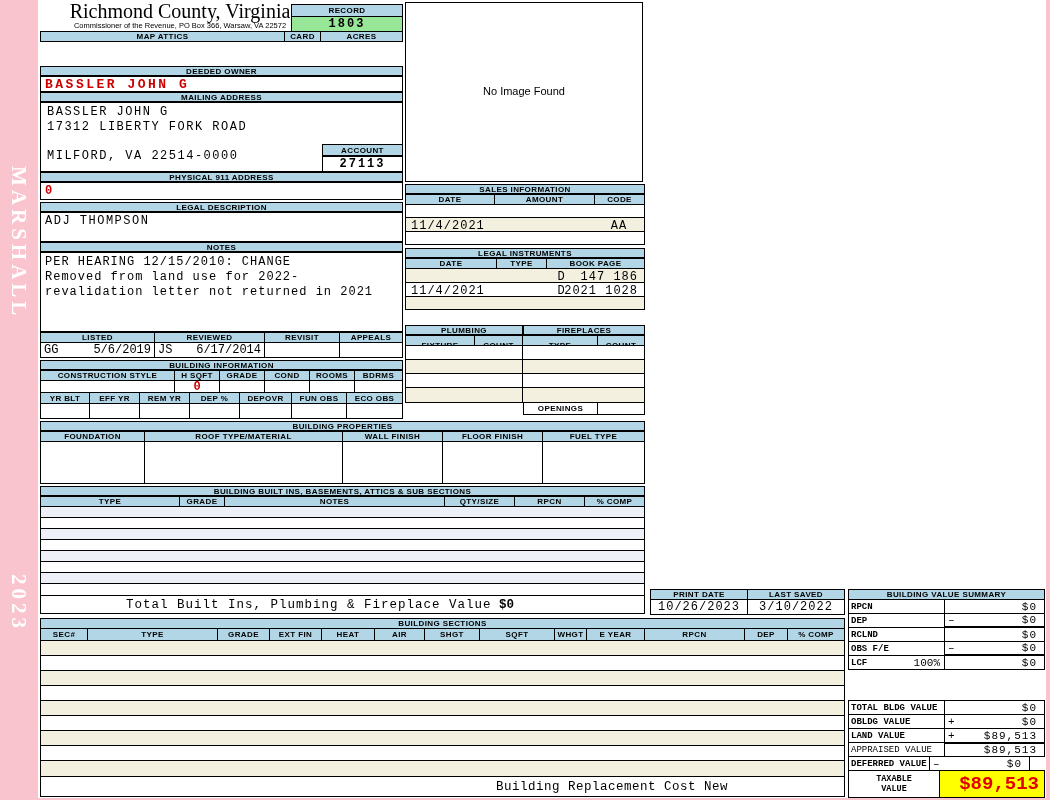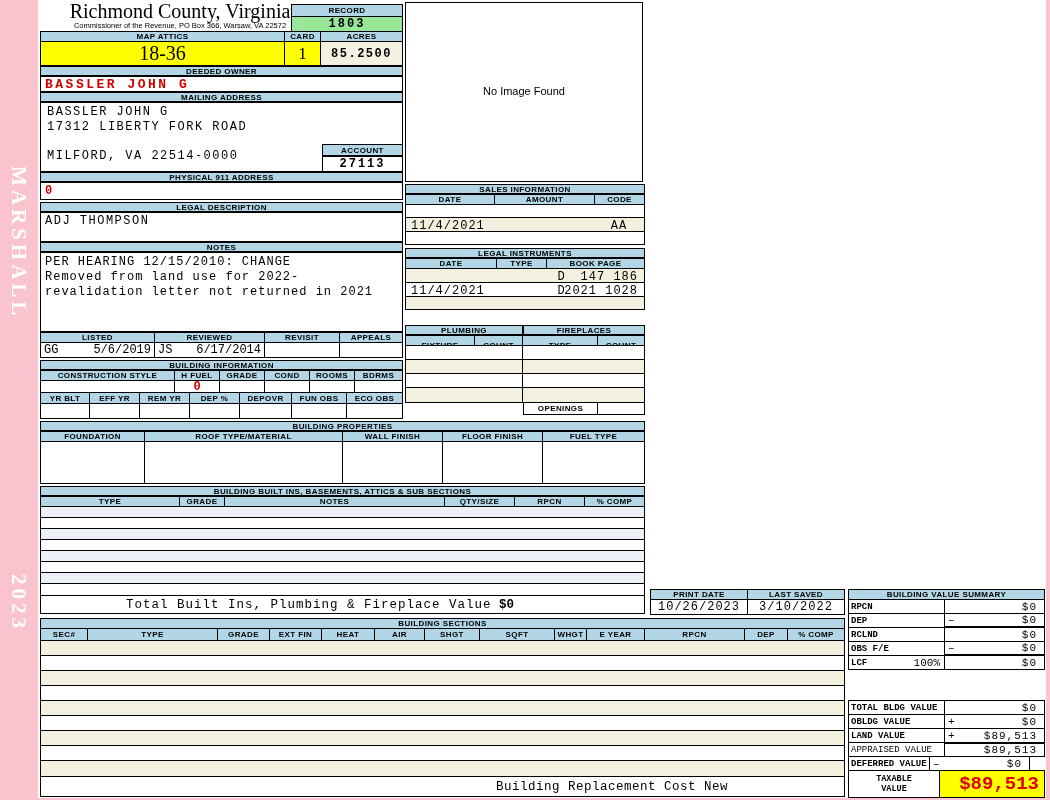--- a/index.html
+++ b/index.html
@@ -39,25 +39,20 @@
     <div class="abs" style="left:14px; top:21px; width:256px; height:9px; font-size:7.5px; text-align:center;">Commissioner of the Revenue, PO Box 366, Warsaw, VA 22572</div>
 
     <div class="h abs" style="left:253px; top:4px; width:112px; height:13px;">RECORD</div>
     <div class="box mono" style="left:253px; top:16px; width:112px; height:16px; background:#98E698; font-weight:bold; font-size:12px; letter-spacing:2px; text-align:center;">1803</div>
 
     <div class="cells" style="left:2px; top:31px; height:11px;">
       <div class="h" style="width:245px;">MAP ATTICS</div>
       <div class="h" style="width:36px;">CARD</div>
       <div class="h" style="width:82px;">ACRES</div>
     </div>
-    <div class="cells" style="left:2px; top:41px; height:25px;">
-      <div style="width:245px; background:#FFFF00; font-family:'Liberation Serif',serif; font-size:20px; display:flex; align-items:center; justify-content:center;">18-36</div>
-      <div style="width:36px; background:#FFFF00; font-family:'Liberation Serif',serif; font-size:17px; display:flex; align-items:center; justify-content:center;">1</div>
-      <div class="mono" style="width:82px; background:#F3F0E0; font-weight:bold; font-size:12px; letter-spacing:1.5px; display:flex; align-items:center; justify-content:center;">85.2500</div>
-    </div>
 
     <div class="h abs" style="left:2px; top:66px; width:363px; height:10px;">DEEDED OWNER</div>
     <div class="box mono red" style="left:2px; top:76px; width:363px; height:16px; font-weight:bold; font-size:13px; letter-spacing:2.5px; padding-left:4px; display:flex; align-items:center;">BASSLER JOHN G</div>
 
     <div class="h abs" style="left:2px; top:92px; width:363px; height:10px;">MAILING ADDRESS</div>
     <div class="box" style="left:2px; top:102px; width:363px; height:70px;">
       <div class="mono abs" style="left:6px; top:2px;  font-size:12px; letter-spacing:1.5px;">BASSLER JOHN G</div>
       <div class="mono abs" style="left:6px; top:17px; font-size:12px; letter-spacing:1.5px;">17312 LIBERTY FORK ROAD</div>
       <div class="mono abs" style="left:6px; top:46px; font-size:12px; letter-spacing:1.5px;">MILFORD, VA 22514-0000</div>
     </div>
@@ -92,21 +87,21 @@
         <span>JS</span>
         <span>6/17/2014</span>
       </div>
       <div class="c" style="width:75px;"></div>
       <div class="c" style="width:63px;"></div>
     </div>
 
     <div class="h abs" style="left:2px; top:360px; width:363px; height:10px;">BUILDING INFORMATION</div>
     <div class="cells" style="left:2px; top:370px; height:11px;">
       <div class="h" style="width:135px;">CONSTRUCTION STYLE</div>
-      <div class="h" style="width:45px;">H FUEL</div>
+      <div class="h" style="width:45px;">H SQFT</div>
       <div class="h" style="width:45px;">GRADE</div>
       <div class="h" style="width:45px;">COND</div>
       <div class="h" style="width:45px;">ROOMS</div>
       <div class="h" style="width:48px;">BDRMS</div>
     </div>
     <div class="cells" style="left:2px; top:380px; height:13px;">
       <div class="c" style="width:135px;"></div>
       <div class="c red" style="width:45px; font-weight:bold; justify-content:center;">0</div>
       <div class="c" style="width:45px;"></div>
       <div class="c" style="width:45px;"></div>

